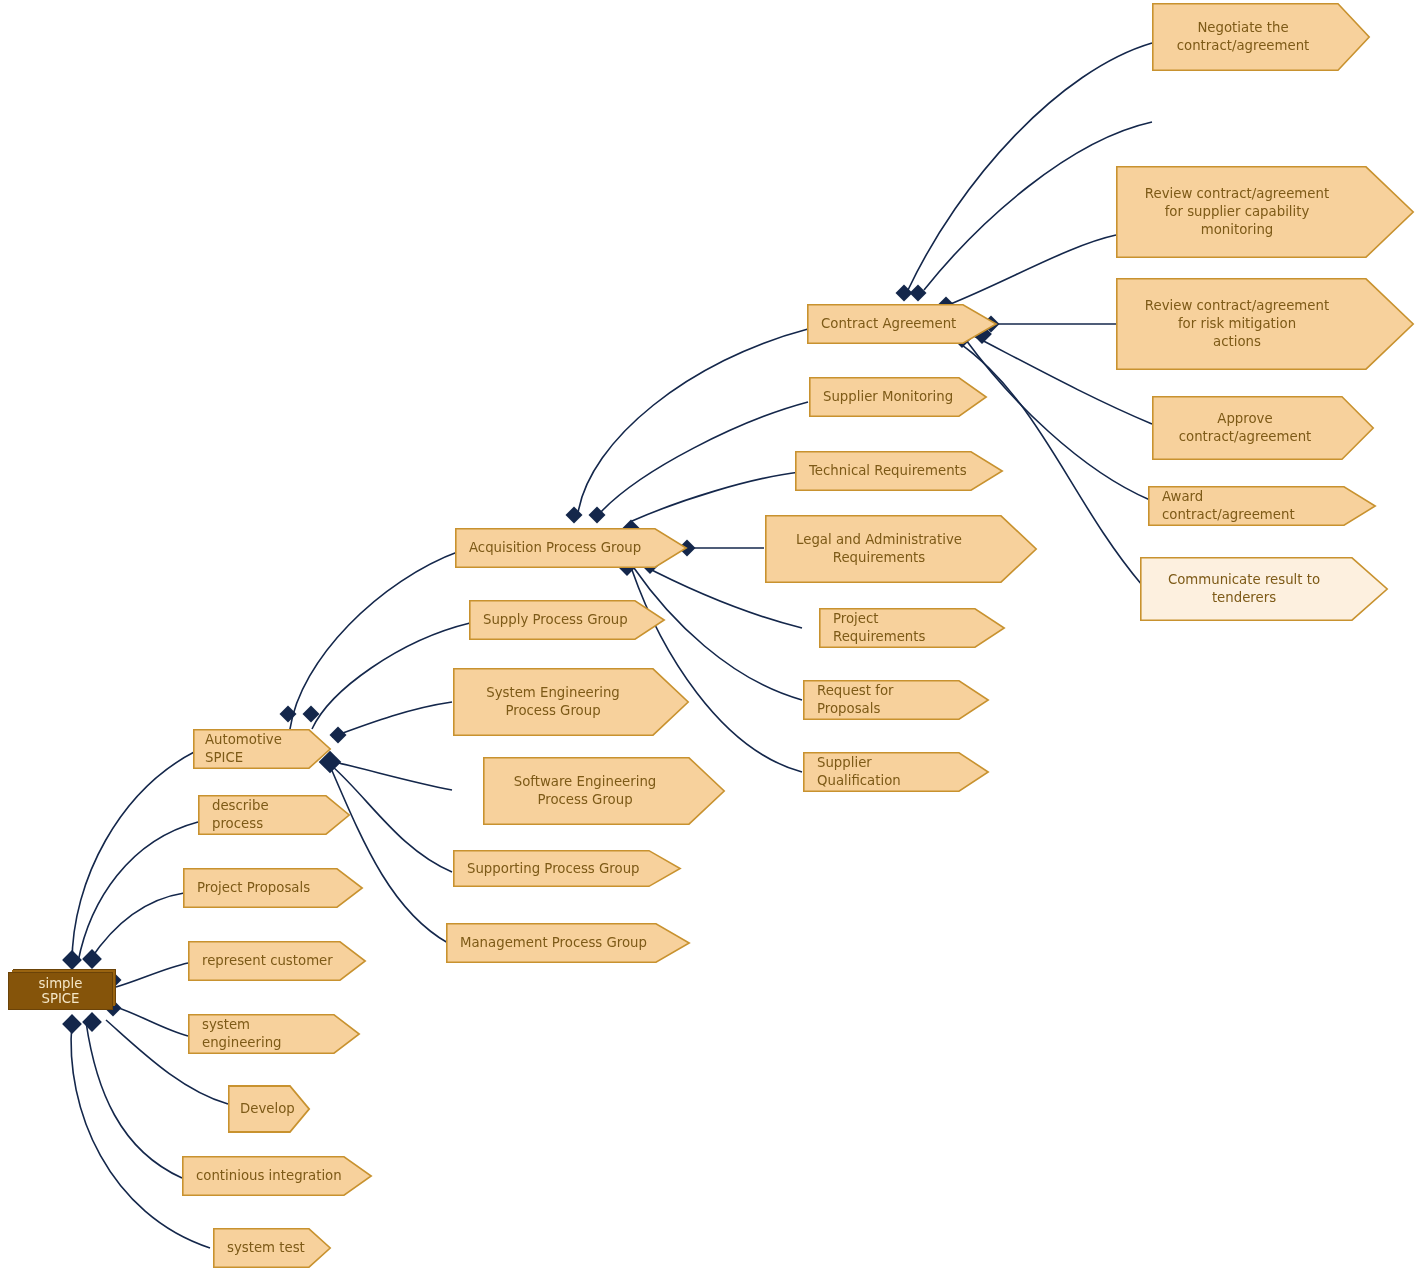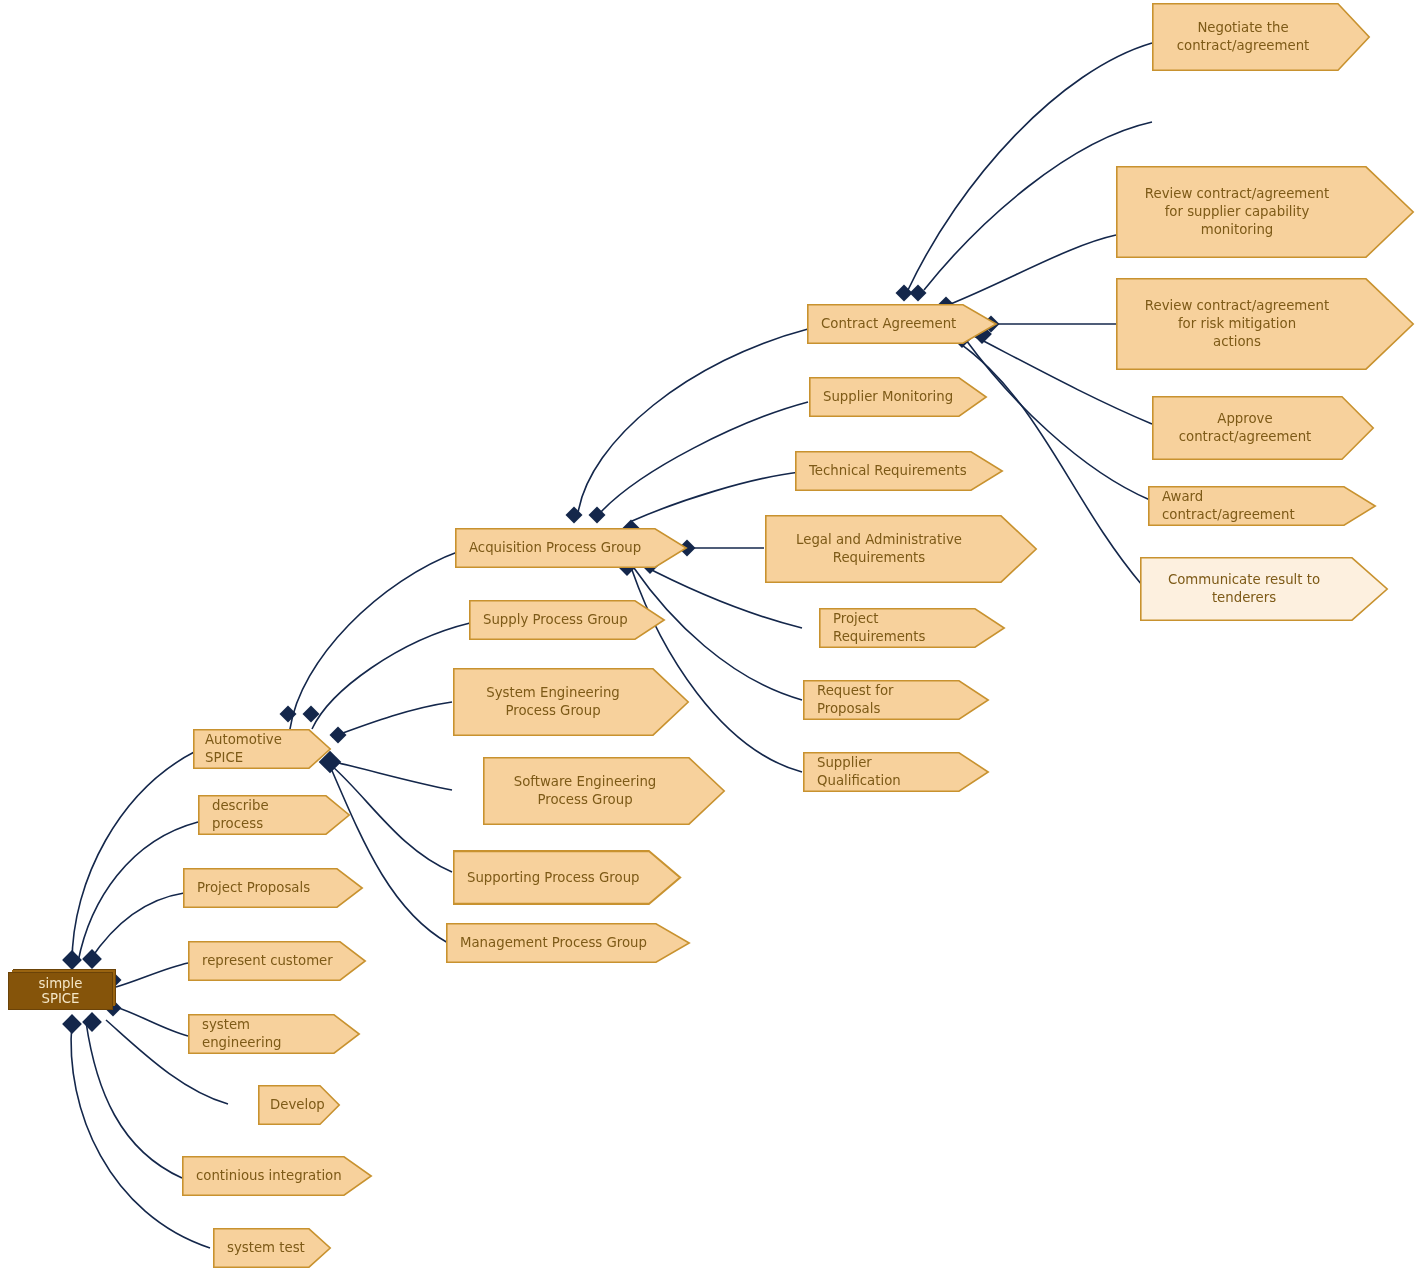--- a/index.html
+++ b/index.html
@@ -145,21 +145,21 @@
 
   <div class="node arrow l" style="left:188px;top:1014px;width:172px;height:40px;padding-left:14px;padding-right:30px;">
     <span class="shape">
       <svg viewBox="0 0 172 40" preserveAspectRatio="none">
           <polygon points="0.8,0.8 146,0.8 171.2,20 146,39.2 0.8,39.2" fill="#F7D19C" stroke="#C8922F" stroke-width="1.6"></polygon>
         </svg>
     </span>
     <span class="lbl">system engineering</span>
   </div>
 
-  <div class="node arrow l" style="left:228px;top:1085px;width:82px;height:40px;padding-left:12px;padding-right:22px;margin-left:30px;">
+  <div class="node arrow l" style="left:228px;top:1085px;width:82px;height:48px;padding-left:12px;padding-right:22px;">
     <span class="shape">
       <svg viewBox="0 0 82 40" preserveAspectRatio="none">
           <polygon points="0.8,0.8 62,0.8 81.2,20 62,39.2 0.8,39.2" fill="#F7D19C" stroke="#C8922F" stroke-width="1.6"></polygon>
         </svg>
     </span>
     <span class="lbl">Develop</span>
   </div>
 
   <div class="node arrow l" style="left:182px;top:1156px;width:190px;height:40px;padding-left:14px;padding-right:30px;">
     <span class="shape">
@@ -210,21 +210,21 @@
   <div class="node arrow c" style="left:453px;top:757px;width:242px;height:68px;padding-left:14px;padding-right:52px;margin-left:30px;">
     <span class="shape">
       <svg viewBox="0 0 242 68" preserveAspectRatio="none">
           <polygon points="0.8,0.8 206,0.8 241.2,34 206,67.2 0.8,67.2" fill="#F7D19C" stroke="#C8922F" stroke-width="1.6"></polygon>
         </svg>
     </span>
     <span class="lbl">Software Engineering
 Process Group</span>
   </div>
 
-  <div class="node arrow l" style="left:453px;top:850px;width:228px;height:55px;padding-left:14px;padding-right:34px;">
+  <div class="node arrow l" style="left:453px;top:850px;width:228px;height:37px;padding-left:14px;padding-right:34px;">
     <span class="shape">
       <svg viewBox="0 0 228 40" preserveAspectRatio="none">
           <polygon points="0.8,0.8 196,0.8 227.2,20 196,39.2 0.8,39.2" fill="#F7D19C" stroke="#C8922F" stroke-width="1.6"></polygon>
         </svg>
     </span>
     <span class="lbl">Supporting Process Group</span>
   </div>
 
   <div class="node arrow l" style="left:446px;top:923px;width:244px;height:40px;padding-left:14px;padding-right:36px;align-items:center;">
     <span class="shape">

